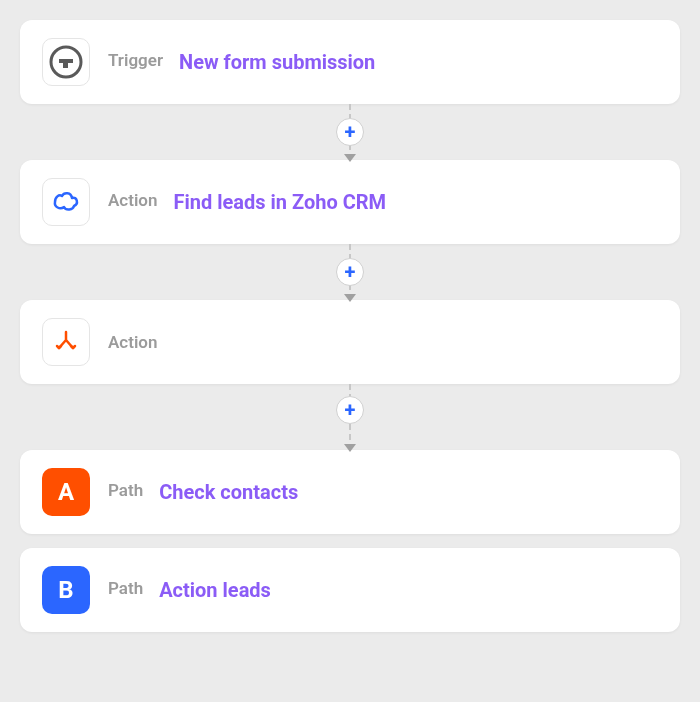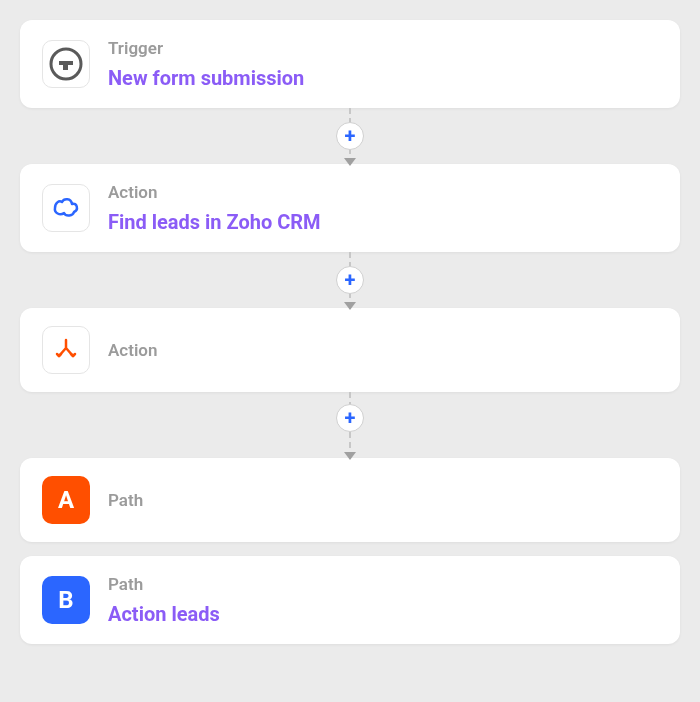--- a/index.html
+++ b/index.html
@@ -47,22 +47,22 @@
       font-weight: 700;
     }
     .icon-box.blue {
       background: #2b66ff;
       color: #fff;
       font-size: 24px;
       font-weight: 700;
     }
     .card-text {
       display: flex;
-      flex-direction: column;
-      gap: 8px;
+      flex-direction: row;
+      gap: 16px;
     }
     .label {
       color: #9b9b9b;
       font-size: 17px;
       font-weight: 600;
     }
     .title {
       color: #8b5cf6;
       font-size: 20px;
       font-weight: 700;
@@ -181,20 +181,21 @@
 <div class="connector connector-tall">
   <div class="connector-line"></div>
   <div class="add-btn">+</div>
   <div class="connector-arrow"></div>
 </div>
 
 <div class="card">
   <div class="icon-box orange">A</div>
   <div class="card-text">
     <div class="label">Path</div>
+    <div class="title">Check contacts</div>
   </div>
 </div>
 
 <div class="gap"></div>
 
 <div class="card">
   <div class="icon-box blue">B</div>
   <div class="card-text">
     <div class="label">Path</div>
     <div class="title">Action leads</div>

